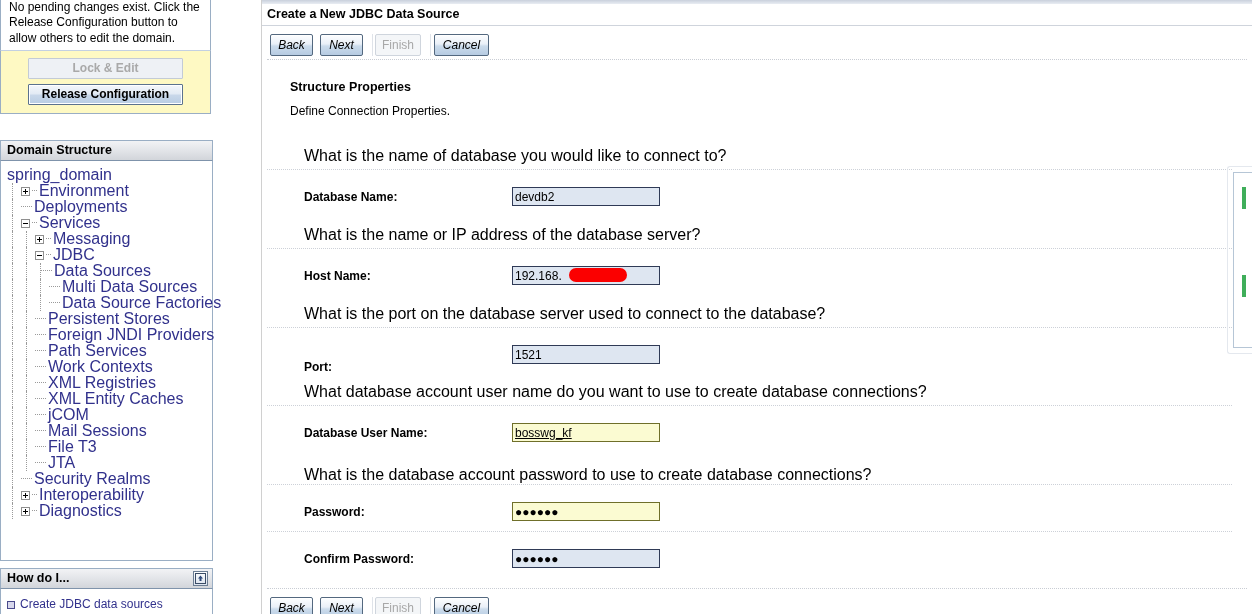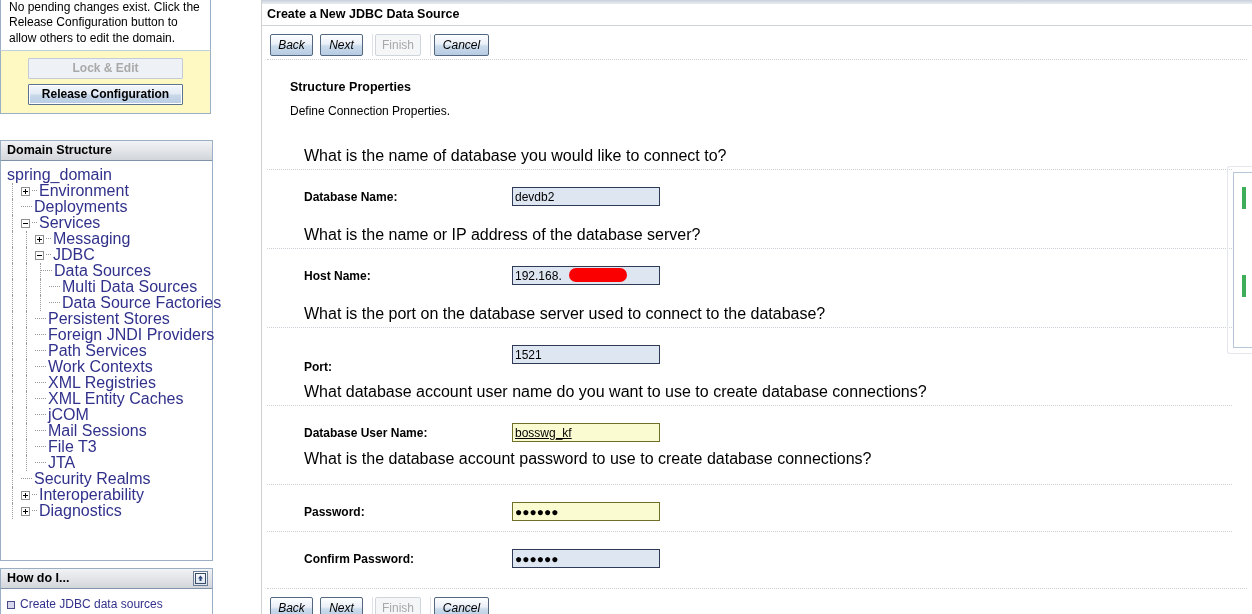--- a/index.html
+++ b/index.html
@@ -480,21 +480,21 @@
           <input type="text" class="fld blue" value="192.168." style="top: 204px;">
           <div class="redact" style="left: 307px; top: 206px; width: 58px; height: 14px;"></div>
           <div class="q-text" style="top: 243px;">What is the port on the database server used to connect to the database?</div>
           <div class="row-dots" style="top: 265px;"></div>
           <div class="row-label" style="top: 298px;">Port:</div>
           <input type="text" class="fld blue" value="1521" style="top: 283px;">
           <div class="q-text" style="top: 321px;">What database account user name do you want to use to create database connections?</div>
           <div class="row-dots" style="top: 343px;"></div>
           <div class="row-label" style="top: 364px;">Database User Name:</div>
           <input type="text" class="fld yellow" value="bosswg_kf" style="top: 361px; text-decoration: underline;">
-          <div class="q-text" style="top: 388px;">What is the database account password to use to create database connections?</div>
+          <div class="q-text" style="top: 404px;">What is the database account password to use to create database connections?</div>
           <div class="row-dots" style="top: 422px;"></div>
           <div class="row-label" style="top: 443px;">Password:</div>
           <input type="text" class="fld yellow" value="●●●●●●" style="top: 440px;">
           <div class="row-dots" style="top: 469px;"></div>
           <div class="row-label" style="top: 490px;">Confirm Password:</div>
           <input type="text" class="fld blue" value="●●●●●●" style="top: 487px;">
         </div>
     </div>
 
     <div class="btnbar" id="btnbar-bottom">

